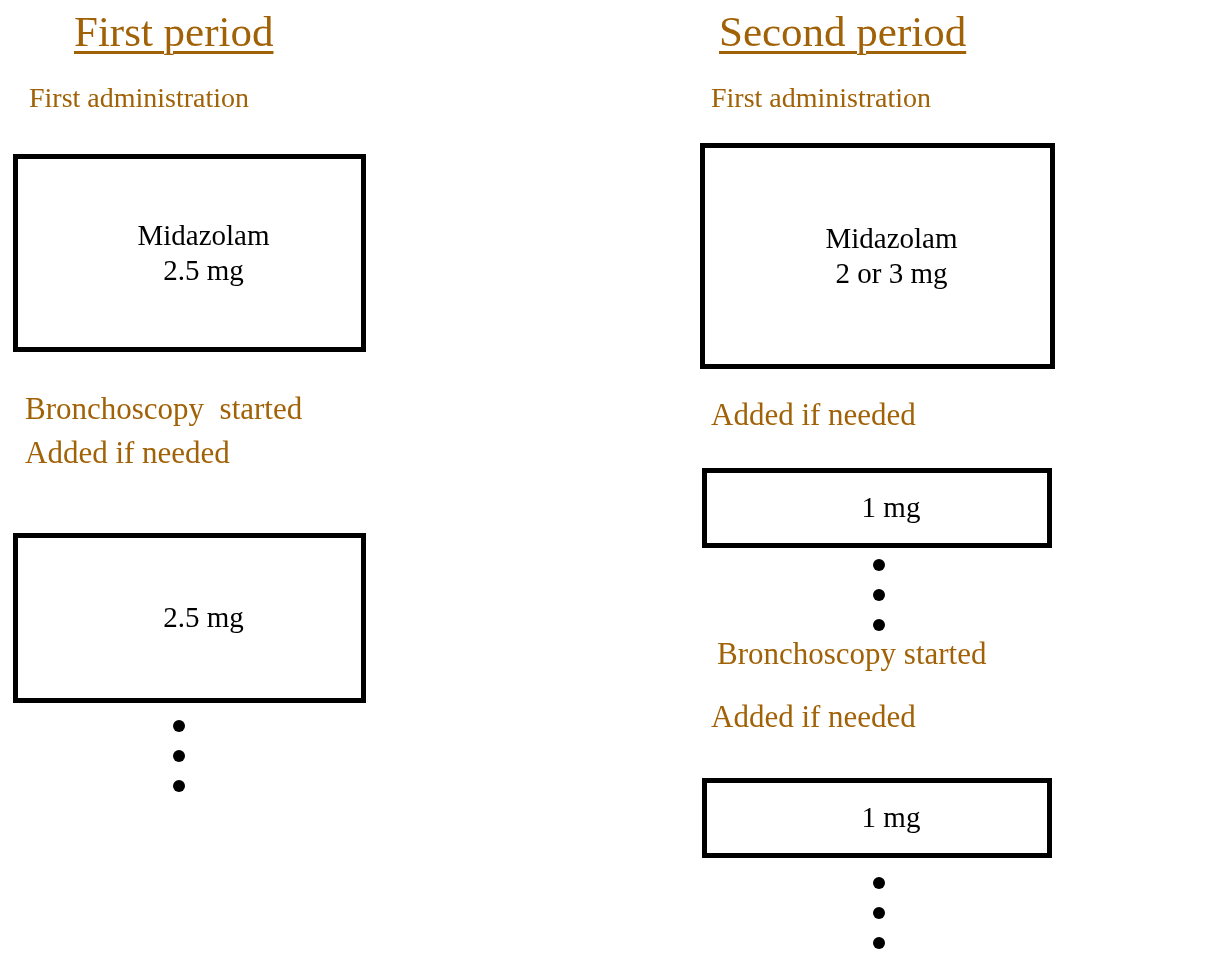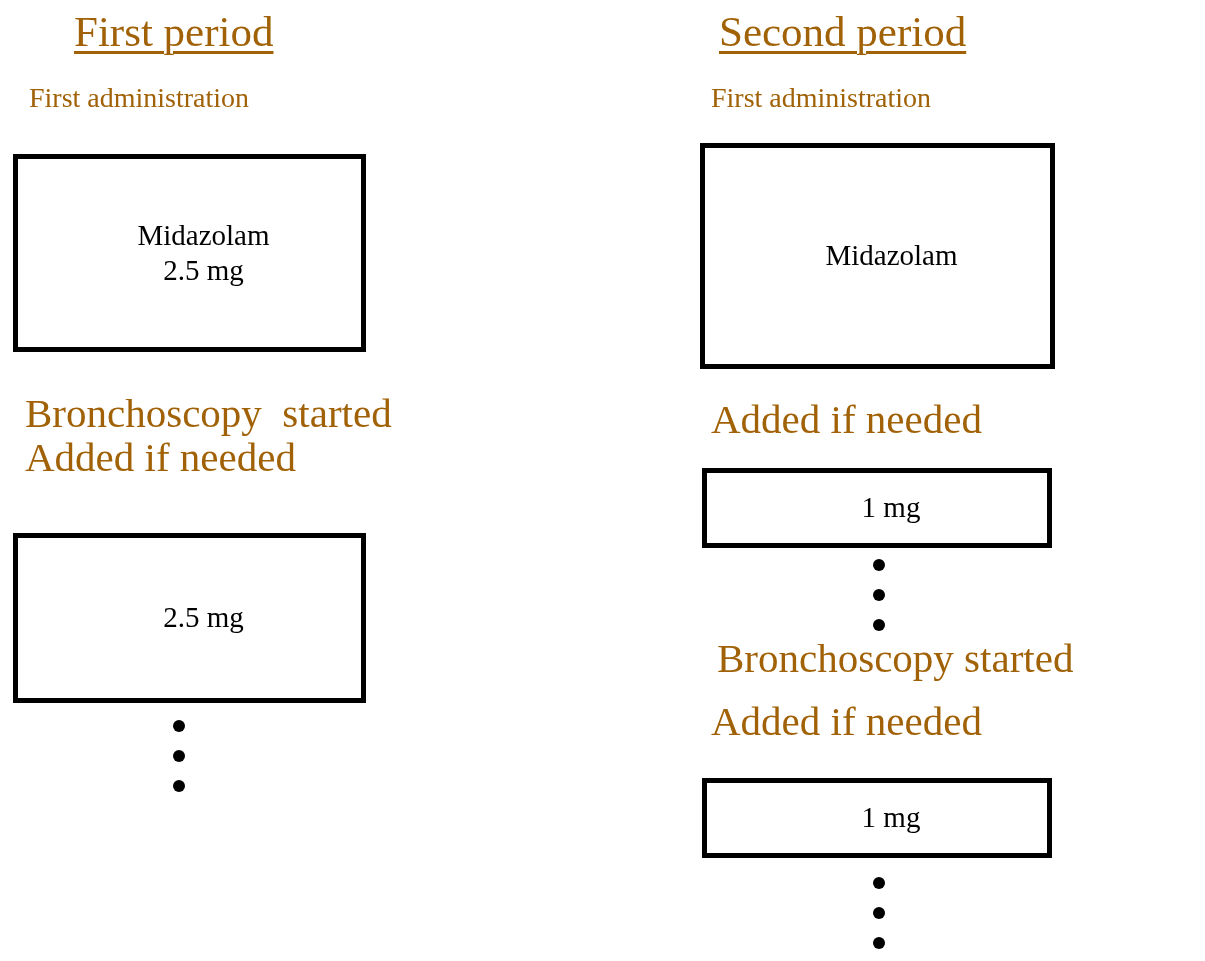--- a/index.html
+++ b/index.html
@@ -25,21 +25,21 @@
   .period-title {
     font-size: 43px;
     text-decoration: underline;
     text-underline-offset: 5px;
     text-decoration-thickness: 3px;
   }
   .head-label {
     font-size: 28px;
   }
   .note-label {
-    font-size: 41px;
+    font-size: 31px;
   }
   .drug-box {
     position: absolute;
     box-sizing: border-box;
     border: 5px solid #000000;
     background: #ffffff;
     display: flex;
     flex-direction: column;
     align-items: center;
     justify-content: center;
@@ -93,20 +93,21 @@
     <span class="dot"></span>
     <span class="dot"></span>
   </div>
 
   <div class="txt period-title" style="left:719px; top:10px;text-align:center;">Second period</div>
 
   <div class="txt head-label" style="left:711px; top:84px;">First administration</div>
 
   <div class="drug-box" style="left:700px; top:143px; width:355px; height:226px;">
     <div class="line">Midazolam</div>
+    <div class="line">2 or 3 mg</div>
   </div>
 
   <div class="txt note-label" style="left:711px; top:399px;">Added if needed</div>
 
   <div class="drug-box" style="left:702px; top:468px; width:350px; height:80px;">
     <div class="line">1 mg</div>
   </div>
 
   <div class="dots" style="left:873px; top:559px;">
     <span class="dot"></span>

